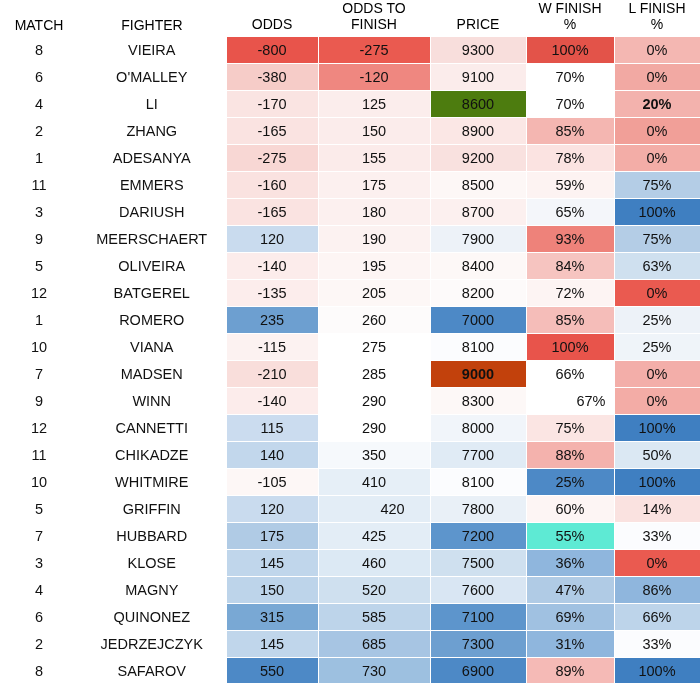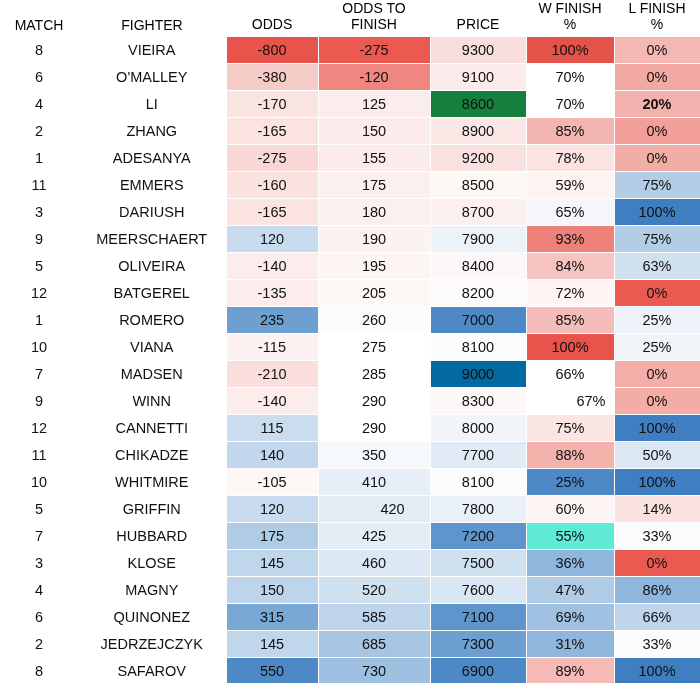--- a/index.html
+++ b/index.html
@@ -117,21 +117,21 @@
         <td class="num shaded" style="background: rgb(239, 135, 128);">-120</td>
         <td class="num shaded" style="background: rgb(251, 236, 235);">9100</td>
         <td class="num shaded" style="background: rgb(255, 255, 255);">70%</td>
         <td class="num shaded" style="background: rgb(242, 169, 163);">0%</td>
       </tr>
       <tr>
         <td class="match">4</td>
         <td class="fighter">LI</td>
         <td class="num shaded" style="background: rgb(250, 228, 226);">-170</td>
         <td class="num shaded" style="background: rgb(251, 237, 236);">125</td>
-        <td class="num shaded" style="background: #15803d;">8600</td>
+        <td class="num shaded" style="background: #4d7c0f;">8600</td>
         <td class="num shaded" style="background: rgb(255, 255, 255);">70%</td>
         <td class="num shaded" style="background: rgb(243, 178, 173); font-weight: bold;">20%</td>
       </tr>
       <tr>
         <td class="match">2</td>
         <td class="fighter">ZHANG</td>
         <td class="num shaded" style="background: rgb(250, 227, 225);">-165</td>
         <td class="num shaded" style="background: rgb(251, 236, 235);">150</td>
         <td class="num shaded" style="background: rgb(251, 231, 229);">8900</td>
         <td class="num shaded" style="background: rgb(244, 182, 177);">85%</td>
@@ -207,21 +207,21 @@
         <td class="num shaded" style="background: rgb(255, 255, 255);">275</td>
         <td class="num shaded" style="background: rgb(251, 252, 254);">8100</td>
         <td class="num shaded" style="background: rgb(232, 84, 75);">100%</td>
         <td class="num shaded" style="background: rgb(239, 244, 249);">25%</td>
       </tr>
       <tr>
         <td class="match">7</td>
         <td class="fighter">MADSEN</td>
         <td class="num shaded" style="background: rgb(249, 222, 219);">-210</td>
         <td class="num shaded" style="background: rgb(255, 255, 255);">285</td>
-        <td class="num shaded" style="background: #0369a1;">9000</td>
+        <td class="num shaded" style="background: #c2410c; font-weight: bold;">9000</td>
         <td class="num shaded" style="background: rgb(255, 255, 255);">66%</td>
         <td class="num shaded" style="background: rgb(243, 174, 169);">0%</td>
       </tr>
       <tr>
         <td class="match">9</td>
         <td class="fighter">WINN</td>
         <td class="num shaded" style="background: rgb(252, 236, 235);">-140</td>
         <td class="num shaded" style="background: rgb(255, 255, 255);">290</td>
         <td class="num shaded" style="background: rgb(253, 248, 247);">8300</td>
         <td class="num shaded" style="background: rgb(255, 255, 255); text-align: right;">67%</td>

